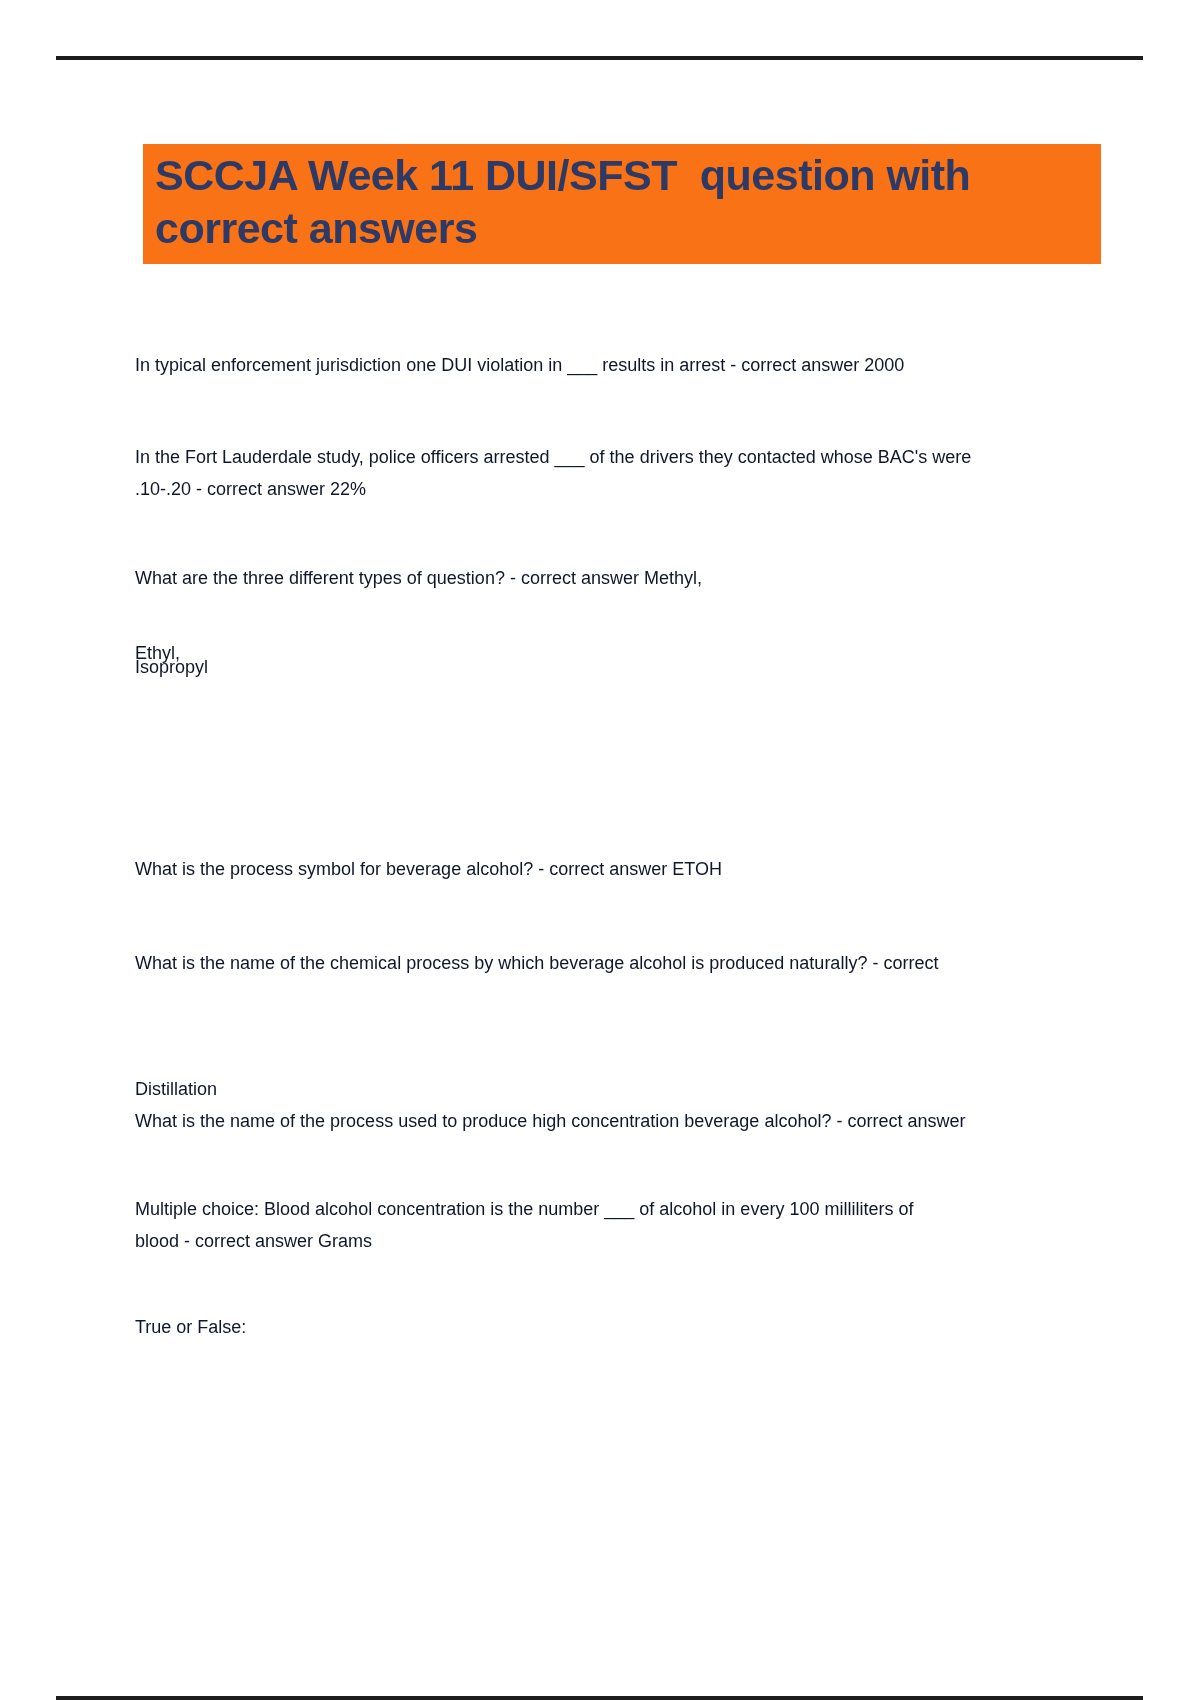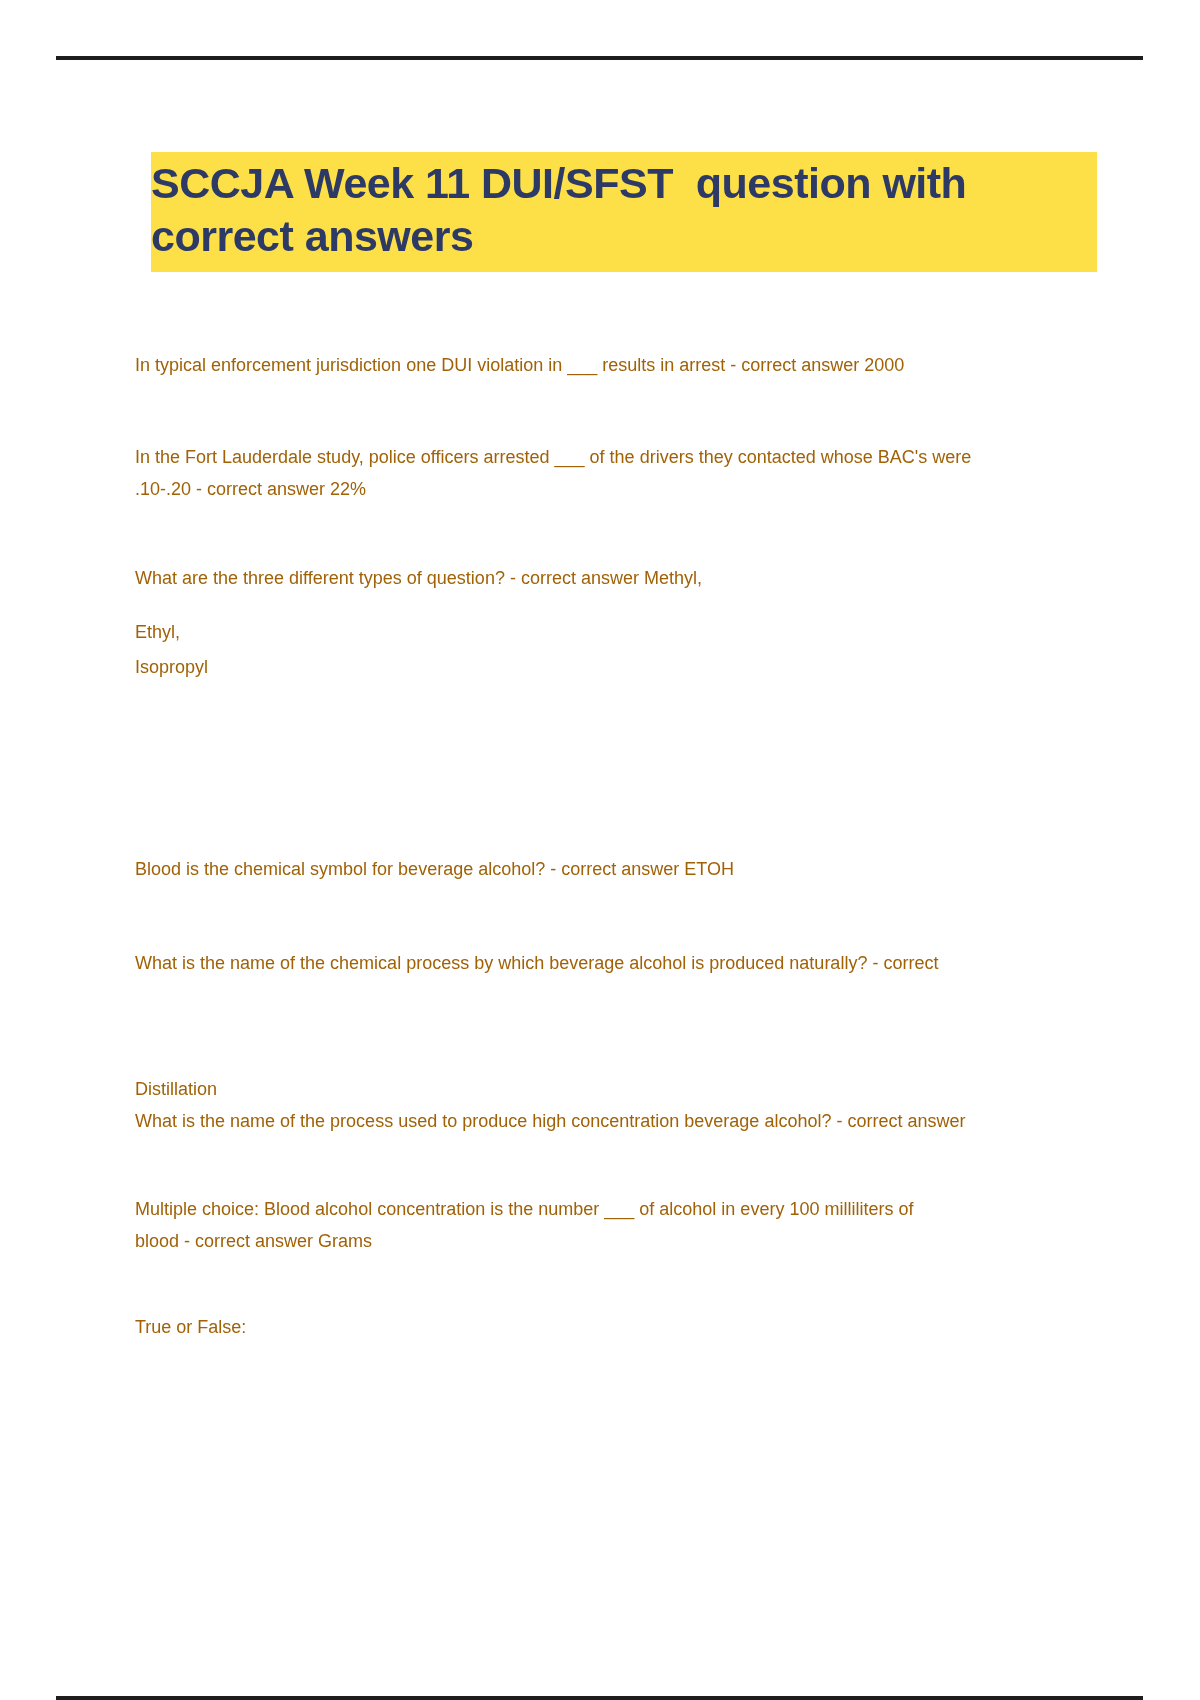--- a/index.html
+++ b/index.html
@@ -18,38 +18,38 @@
     height: 4px;
     background: #1d1d1d;
   }
   .rule-top { top: 56px; }
   .rule-bottom { top: 1696px; }
   .title {
     position: absolute;
     left: 135px;
     top: 136px;
     width: 934px;
-    margin: 16px;
-    padding: 5px 12px 9px 0;
-    background: #fde047;
+    margin: 8px;
+    padding: 5px 12px 9px 12px;
+    background: #f97316;
     color: #2e3a66;
     font-size: 43px;
     line-height: 53px;
     font-weight: bold;
     letter-spacing: -0.5px;
   }
   .title .tline {
     display: block;
     white-space: pre-wrap;
   }
   .para {
     position: absolute;
     left: 135px;
     width: 940px;
-    color: #a16207;
+    color: #0f172a;
     font-size: 18px;
     line-height: 32px;
   }
   .para .line {
     display: block;
     white-space: nowrap;
   }
 </style>
 </head>
 <body>
@@ -69,33 +69,33 @@
 
   <div class="para" style="top:441px">
     <span class="line">In the Fort Lauderdale study, police officers arrested ___ of the drivers they contacted whose BAC's were</span>
     <span class="line">.10-.20 - correct answer 22%</span>
   </div>
 
   <div class="para" style="top:562px">
     <span class="line">What are the three different types of question? - correct answer Methyl,</span>
   </div>
 
-  <div class="para" style="top:616px">
+  <div class="para" style="top:637px">
     <span class="line">Ethyl,</span>
   </div>
 
   <div class="para" style="top:651px">
     <span class="line">Isopropyl</span>
   </div>
 
   <div class="para" style="top:743px">
   </div>
 
   <div class="para" style="top:853px">
-    <span class="line">Blood is the chemical symbol for beverage alcohol? - correct answer ETOH</span>
+    <span class="line">What is the process symbol for beverage alcohol? - correct answer ETOH</span>
   </div>
 
   <div class="para" style="top:947px">
     <span class="line">What is the name of the chemical process by which beverage alcohol is produced naturally? - correct</span>
   </div>
 
   <div class="para" style="top:1073px">
     <span class="line">Distillation</span>
     <span class="line">What is the name of the process used to produce high concentration beverage alcohol? - correct answer</span>
   </div>

